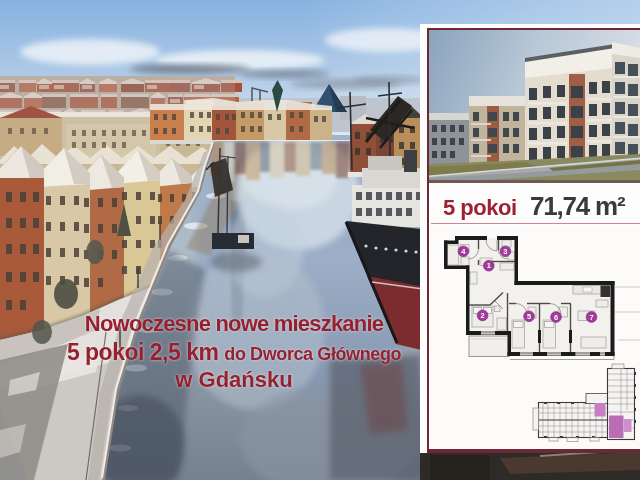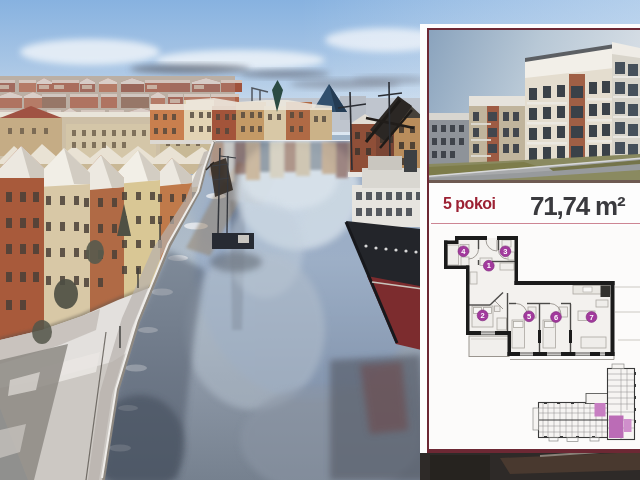--- a/index.html
+++ b/index.html
@@ -9,21 +9,21 @@
   #headline{position:absolute;left:8px;top:313px;width:452px;text-align:center;
             color:#96202f;font-weight:bold;line-height:1.0;text-shadow:0 0 3px rgba(255,255,255,0.55),0 0 1px rgba(255,255,255,0.35);}
   #headline .l1{font-size:22px;letter-spacing:-0.8px;}
   #headline .l2{font-size:23px;letter-spacing:-0.5px;margin-top:6px;}
   #headline .l2 small{font-size:18px;letter-spacing:-0.4px;}
   #headline .l3{font-size:22px;margin-top:5px;}
   #panel{position:absolute;left:420px;top:24px;width:226px;height:429px;background:#fdfdfd;}
   #panelborder{position:absolute;left:427px;top:28px;width:219px;height:419px;
                border-left:2px solid #6d2834;border-top:2px solid #6d2834;border-bottom:4px solid #6d2834;}
   #bphoto{position:absolute;left:429px;top:30px;}
-  #title5{position:absolute;left:443px;top:195px;font-size:16px;letter-spacing:-0.5px;font-weight:bold;color:#9c2133;}
+  #title5{position:absolute;left:443px;top:195px;font-size:22px;letter-spacing:-0.5px;font-weight:bold;color:#9c2133;}
   #titlem{position:absolute;left:530px;top:191px;font-size:26px;letter-spacing:-1.2px;font-weight:bold;color:#3a3a3e;}
   #titleline{position:absolute;left:431px;top:223px;width:209px;height:1px;background:#cd8593;}
   #plan{position:absolute;left:429px;top:226px;}
 </style>
 </head>
 <body>
 <div id="stage">
 
   <svg id="photo" width="640" height="480" viewBox="0 0 640 480">
     <defs>
@@ -525,20 +525,25 @@
     </g>
 
     <g>
       <rect x="420" y="453" width="220" height="27" fill="#2e2a28"></rect>
       <path d="M500 458 L640 452 L640 470 L510 474 Z" fill="#49392f"></path>
       <path d="M540 456 L600 452" stroke="#8a8178" stroke-width="2"></path>
       <rect x="430" y="455" width="60" height="25" fill="#26231f"></rect>
     </g>
   </svg>
 
+  <div id="headline">
+    <div class="l1">Nowoczesne nowe mieszkanie</div>
+    <div class="l2">5 pokoi 2,5 km <small>do Dworca Głównego</small></div>
+    <div class="l3">w Gdańsku</div>
+  </div>
 
   <div id="panel"></div>
 
   <div id="panelborder"></div>
 
   <svg id="bphoto" width="211" height="153" viewBox="0 0 211 153">
     <defs>
       <linearGradient id="bsky" x1="0" y1="0" x2="1" y2="0.3">
         <stop offset="0" stop-color="#8aa3bd"></stop>
         <stop offset="0.5" stop-color="#b8c8d6"></stop>

